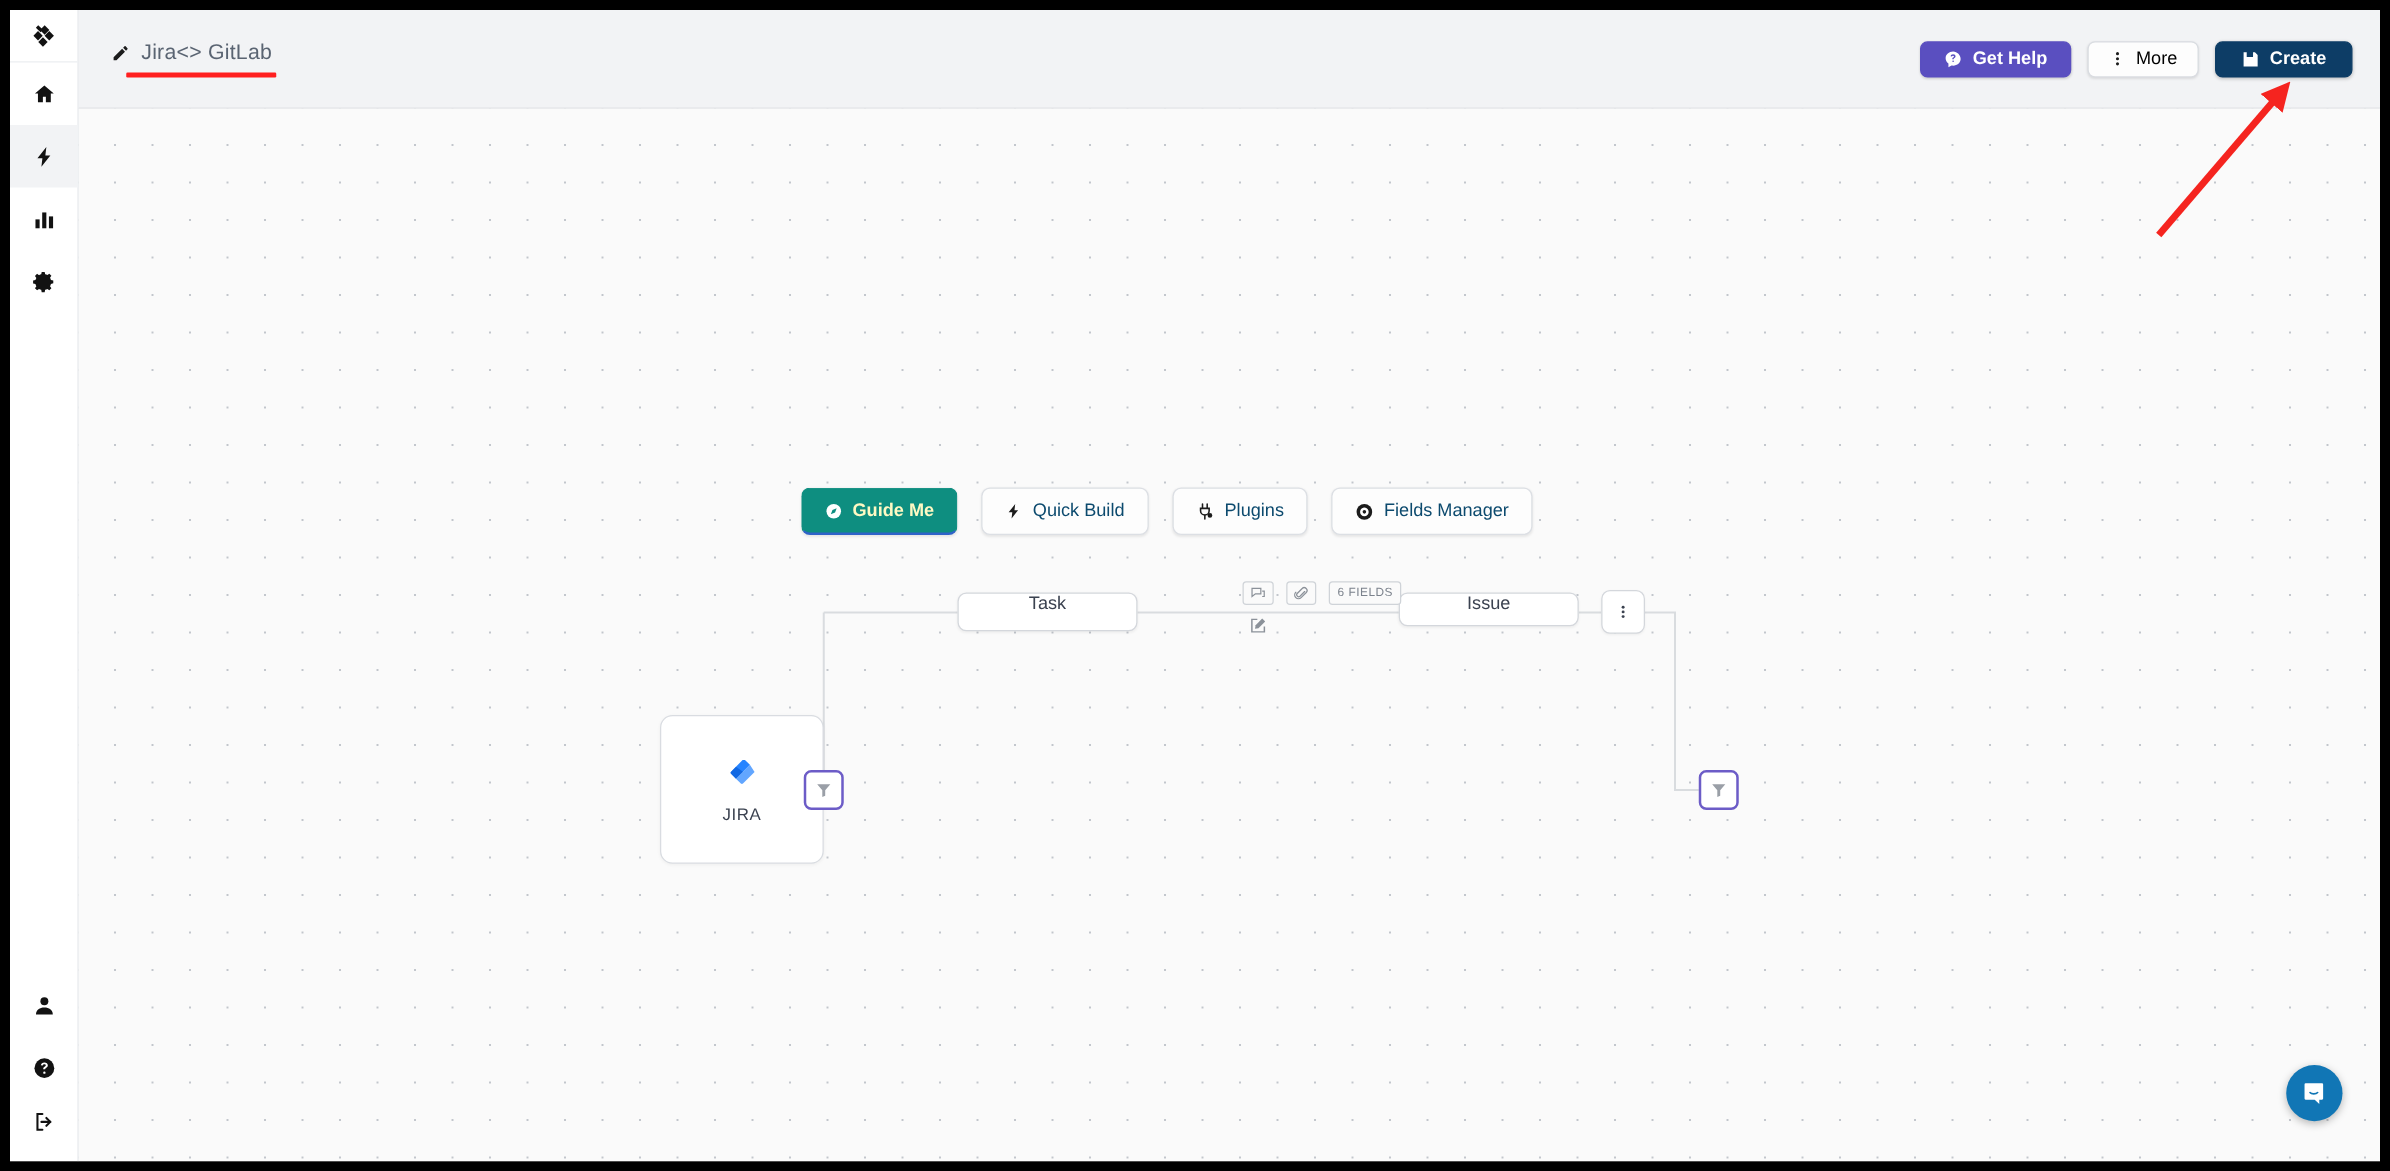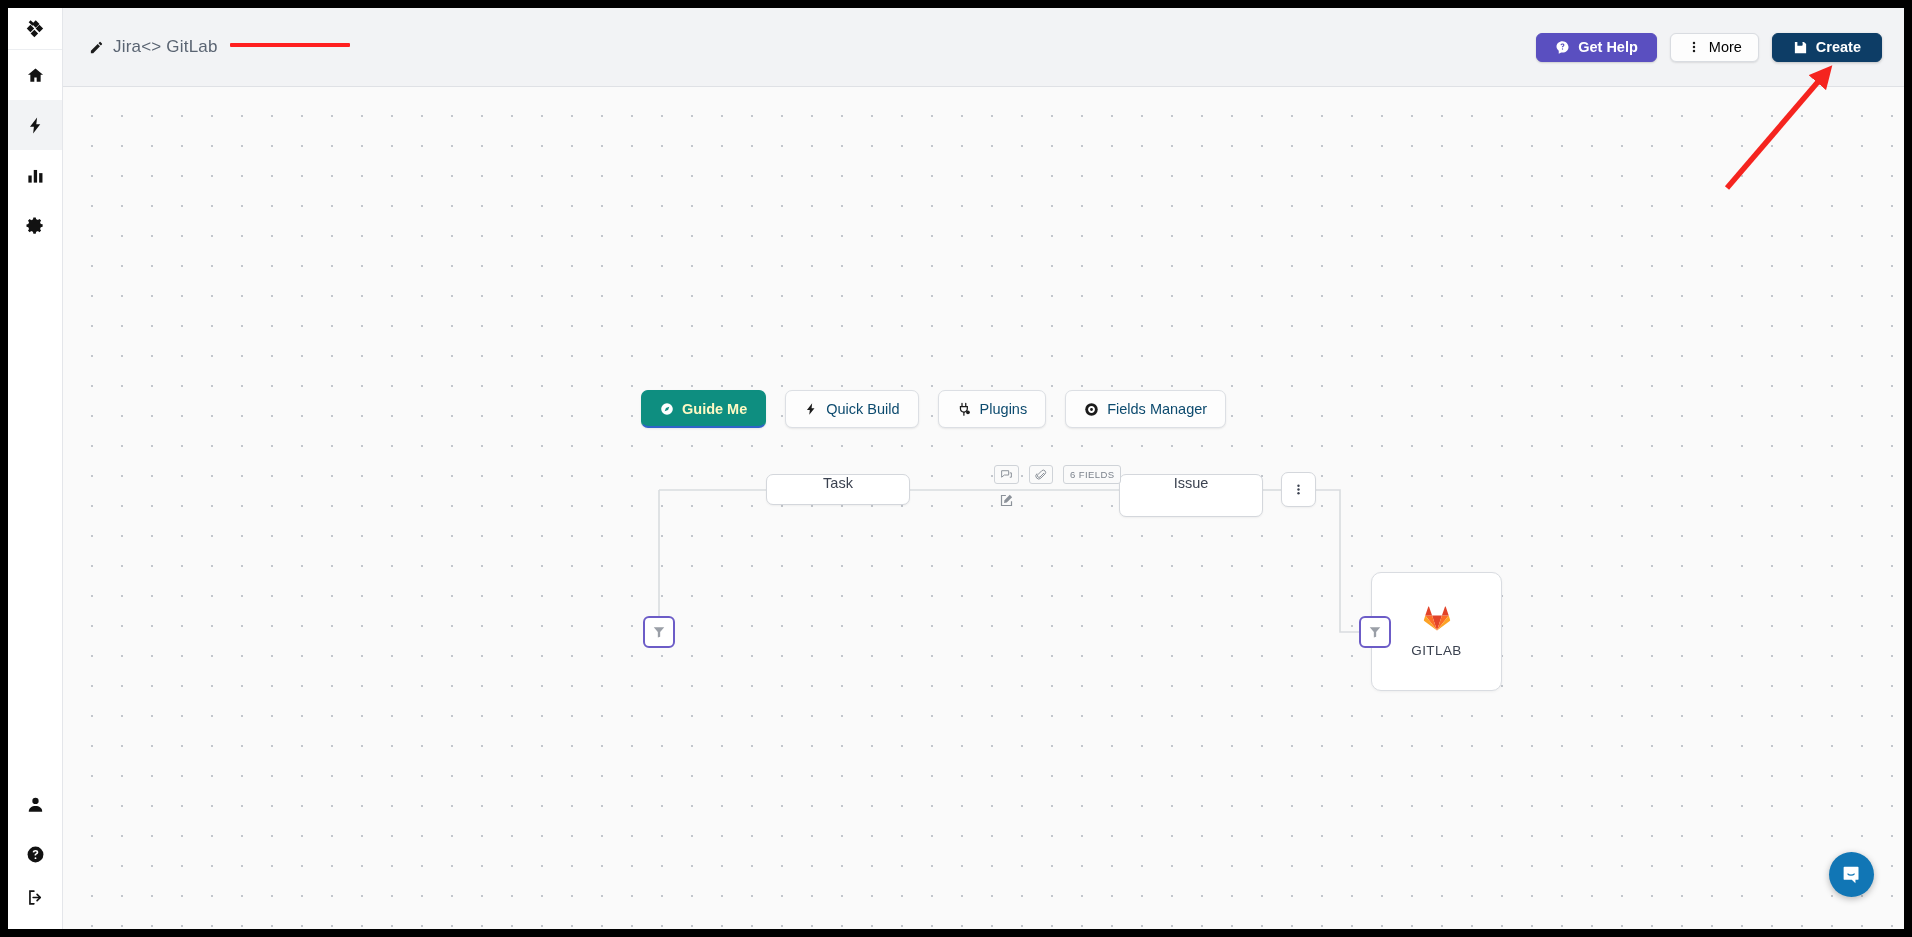--- a/index.html
+++ b/index.html
@@ -48,21 +48,21 @@
   }
   .topbar {
     height: 79px;
     background: #f2f3f5;
     border-bottom: 1px solid #dfe1e5;
     display: flex; align-items: center;
     padding: 0 22px 0 26px;
     position: relative;
     flex: 0 0 79px;
   }
-  .title-wrap { display: flex; }
+  .title-wrap { display: flex; flex-direction: column; }
   .title-row { display: flex; align-items: center; gap: 9px; }
   .title-text {
     font-size: 17px; color: #5a6472; letter-spacing: .2px;
   }
   .title-underline {
     margin-top: 6px; margin-left: 12px;
     width: 120px; height: 4px; background: #ff1f1f; border-radius: 1px;
   }
   .topbar-actions {
     margin-left: auto; display: flex; align-items: center; gap: 13px;
@@ -111,21 +111,21 @@
     position: absolute;
     background: #ffffff;
     border: 1px solid #d4d7dc;
     border-radius: 7px;
     display: flex; align-items: flex-start; justify-content: center;
     font-size: 14.5px; color: #3b4250;
     box-shadow: 0 1px 2px rgba(0,0,0,.05);
     cursor: pointer;
   }
   #node-task { left: 703px; top: 387px; width: 144px; height: 31px; }
-  #node-issue { left: 1056px; top: 387px; width: 144px; height: 43px; }
+  #node-issue { left: 1056px; top: 387px; width: 144px; height: 27px; }
 
   .kebab {
     position: absolute; left: 1218px; top: 385px;
     width: 35px; height: 35px;
     background: #fff; border: 1px solid #d4d7dc; border-radius: 7px;
     display: flex; align-items: center; justify-content: center; cursor: pointer;
     box-shadow: 0 1px 2px rgba(0,0,0,.05);
   }
 
   .meta-row {
@@ -410,43 +410,39 @@
       </div>
 
       <span class="ico edit-glyph">
         <svg width="15" height="15" viewBox="0 0 24 24" fill="none" stroke="#8b9199" stroke-width="1.9">
           <path d="M11 4H4v16h16v-7"></path>
           <path d="M17.2 2.8 21 6.6 12.4 15.2l-4.4.8.8-4.4z" fill="#8b9199" stroke="none"></path>
         </svg>
       </span>
 
 
+      <div class="app-card" id="card-jira">
+        <span class="ico">
+          <svg width="30" height="30" viewBox="0 0 32 32">
+            <path d="M16.1 4.3 6.2 14.2c-.5.5-.5 1.3 0 1.8l4.2 4.2 6-6 5.9-5.9-4.2-4z" fill="#2684ff"></path>
+            <path d="M22.3 8.3 16.4 14.2l-6 6 4.2 4.2c.5.5 1.3.5 1.8 0l9.9-9.9-4-6.2z" fill="#2684ff" opacity=".72"></path>
+            <path d="M16.4 14.2 10.4 20.2l-4.2-4.2c-.5-.5-.5-1.3 0-1.8l4.2-4.2z" fill="#0052cc" opacity=".55"></path>
+          </svg>
+        </span>
+        <span class="app-label">JIRA</span>
+      </div>
 
       <div class="filter-btn" id="filter-jira">
         <span class="ico">
           <svg width="14" height="14" viewBox="0 0 24 24" fill="#9a9fa7">
             <path d="M3 4h18l-7 8.2V20l-4 1.6v-9.4z"></path>
           </svg>
         </span>
       </div>
 
-      <div class="app-card" id="card-gitlab">
-        <span class="ico">
-          <svg width="28" height="28" viewBox="0 0 32 32">
-            <path d="M16 29 21.6 12h-11.2z" fill="#e24329"></path>
-            <path d="M16 29 10.4 12H2.6z" fill="#fc6d26"></path>
-            <path d="M2.6 12 1 17.2a1.1 1.1 0 0 0 .4 1.2L16 29z" fill="#fca326"></path>
-            <path d="M2.6 12h7.8L7 2.2c-.2-.5-.9-.5-1.1 0z" fill="#e24329"></path>
-            <path d="M16 29 21.6 12h7.8z" fill="#fc6d26"></path>
-            <path d="M29.4 12 31 17.2a1.1 1.1 0 0 1-.4 1.2L16 29z" fill="#fca326"></path>
-            <path d="M29.4 12h-7.8L25 2.2c.2-.5.9-.5 1.1 0z" fill="#e24329"></path>
-          </svg>
-        </span>
-        <span class="app-label">GITLAB</span>
-      </div>
 
       <div class="filter-btn" id="filter-gitlab">
         <span class="ico">
           <svg width="14" height="14" viewBox="0 0 24 24" fill="#9a9fa7">
             <path d="M3 4h18l-7 8.2V20l-4 1.6v-9.4z"></path>
           </svg>
         </span>
       </div>
 
       <div class="fab">

